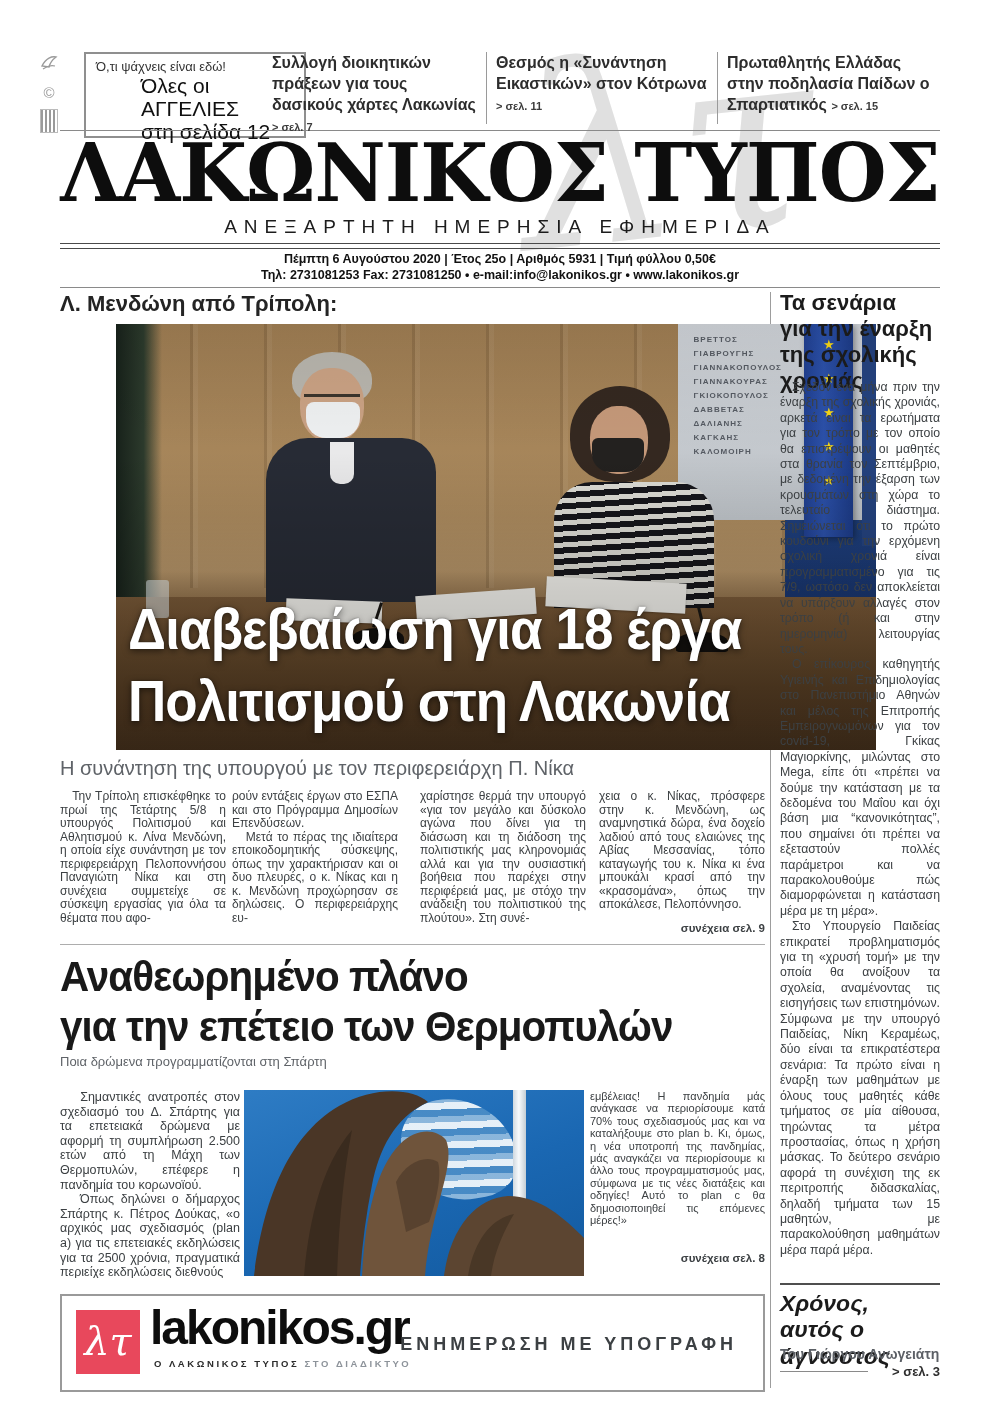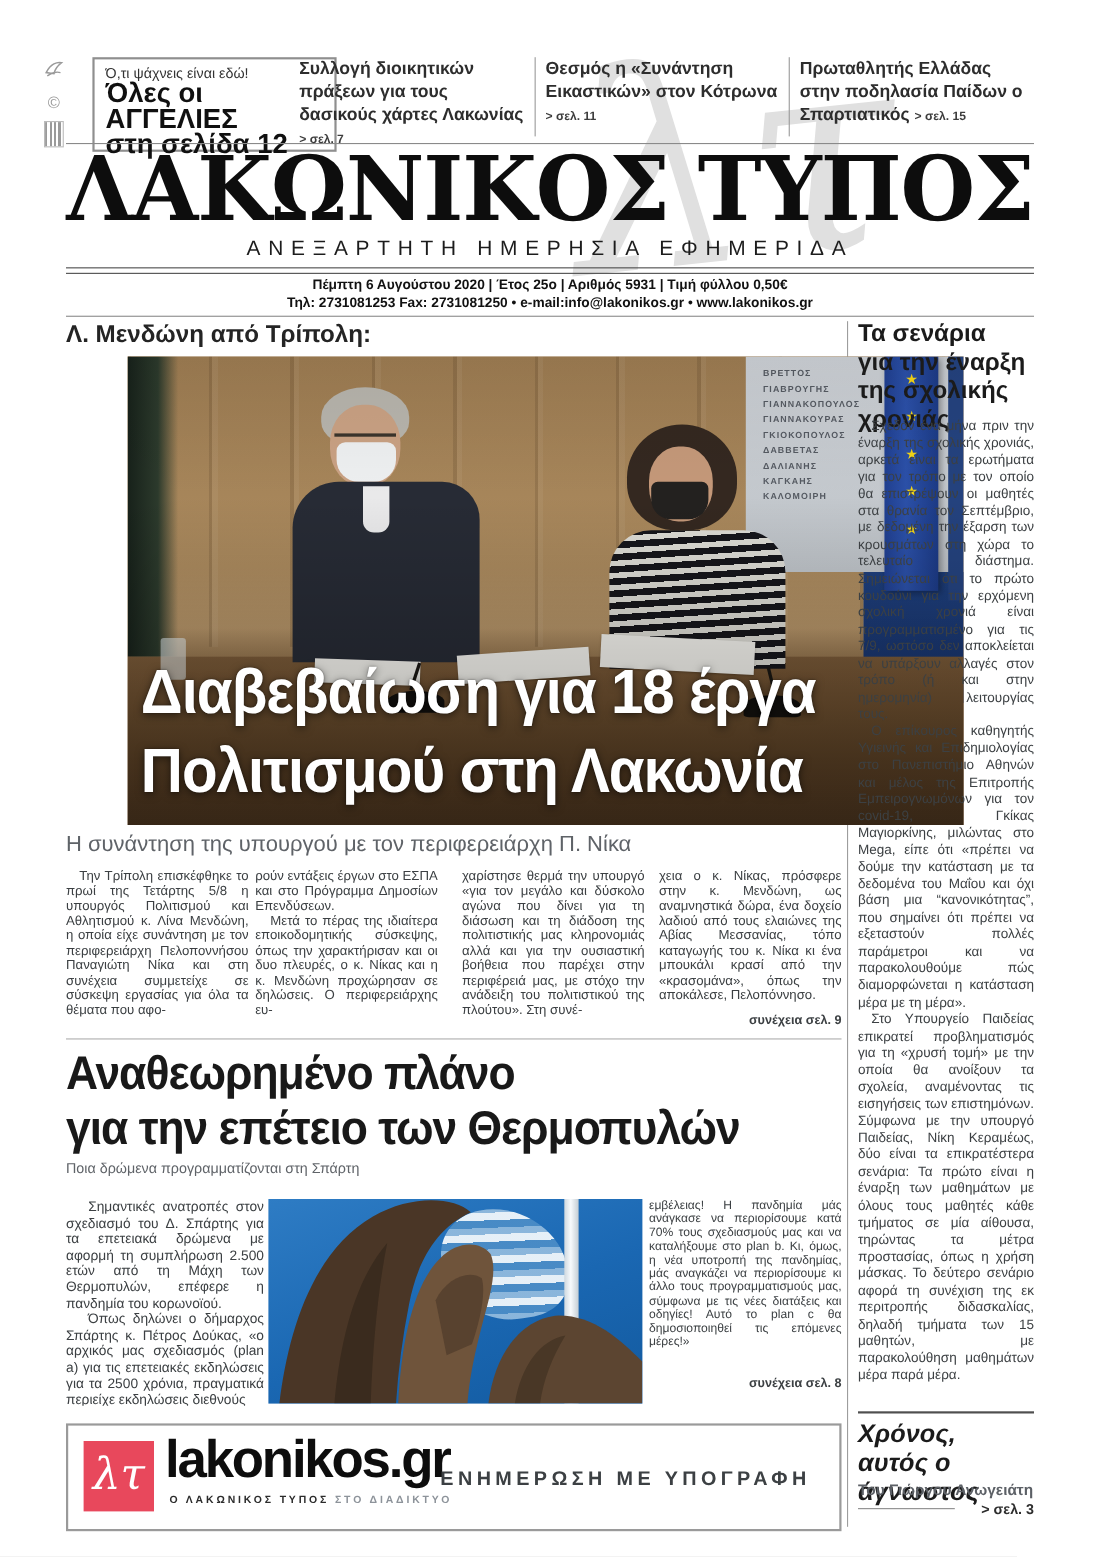--- a/index.html
+++ b/index.html
@@ -7,21 +7,21 @@
         font-family:"Liberation Sans",sans-serif;color:#222;overflow:hidden;}
   .abs{position:absolute;}
   .rule{background:#8a8a8a;height:1px;}
   
   .side-icons{left:38px;top:54px;width:22px;color:#9a9a9a;}
   .side-icons .glyph{display:block;margin-bottom:8px;text-align:center;}
   .barcode{width:16px;height:22px;margin:0 auto;
            background:repeating-linear-gradient(90deg,#9a9a9a 0 2px,#fff 2px 4px);border:1px solid #bbb;}
   .ad-box{left:84px;top:52px;width:198px;height:72px;border:2px solid #8f8f8f;padding:5px 10px;box-sizing:content-box;background:#fff;}
   .ad-line1{font-size:13px;color:#333;}
-  .ad-line2,.ad-line3{font-size:25px;font-weight:bold;color:#101010;line-height:23px;}
+  .ad-line2,.ad-line3{font-size:21px;font-weight:normal;color:#101010;line-height:23px;margin-left:45px;}
   .teaser{top:52px;font-size:16px;font-weight:bold;line-height:21px;color:#2d2d2d;z-index:2;}
   .teaser .pageref{font-size:11px;font-weight:bold;color:#3c3c3c;}
   .tdivider{top:52px;width:1px;height:72px;background:#9a9a9a;z-index:2;}
   .watermark{left:520px;top:18px;width:420px;height:280px;font-family:"DejaVu Serif",serif;
              font-style:italic;font-size:250px;line-height:250px;color:#e0e0e0;z-index:0;
              transform:rotate(-6deg);user-select:none;}
   
   .masthead-title{left:60px;top:130px;width:880px;text-align:center;z-index:1;
       font-family:"DejaVu Serif","Liberation Serif",serif;font-weight:bold;font-size:78px;line-height:86px;
       letter-spacing:-1px;color:#0d0d0d;transform:scaleY(1.04);}

